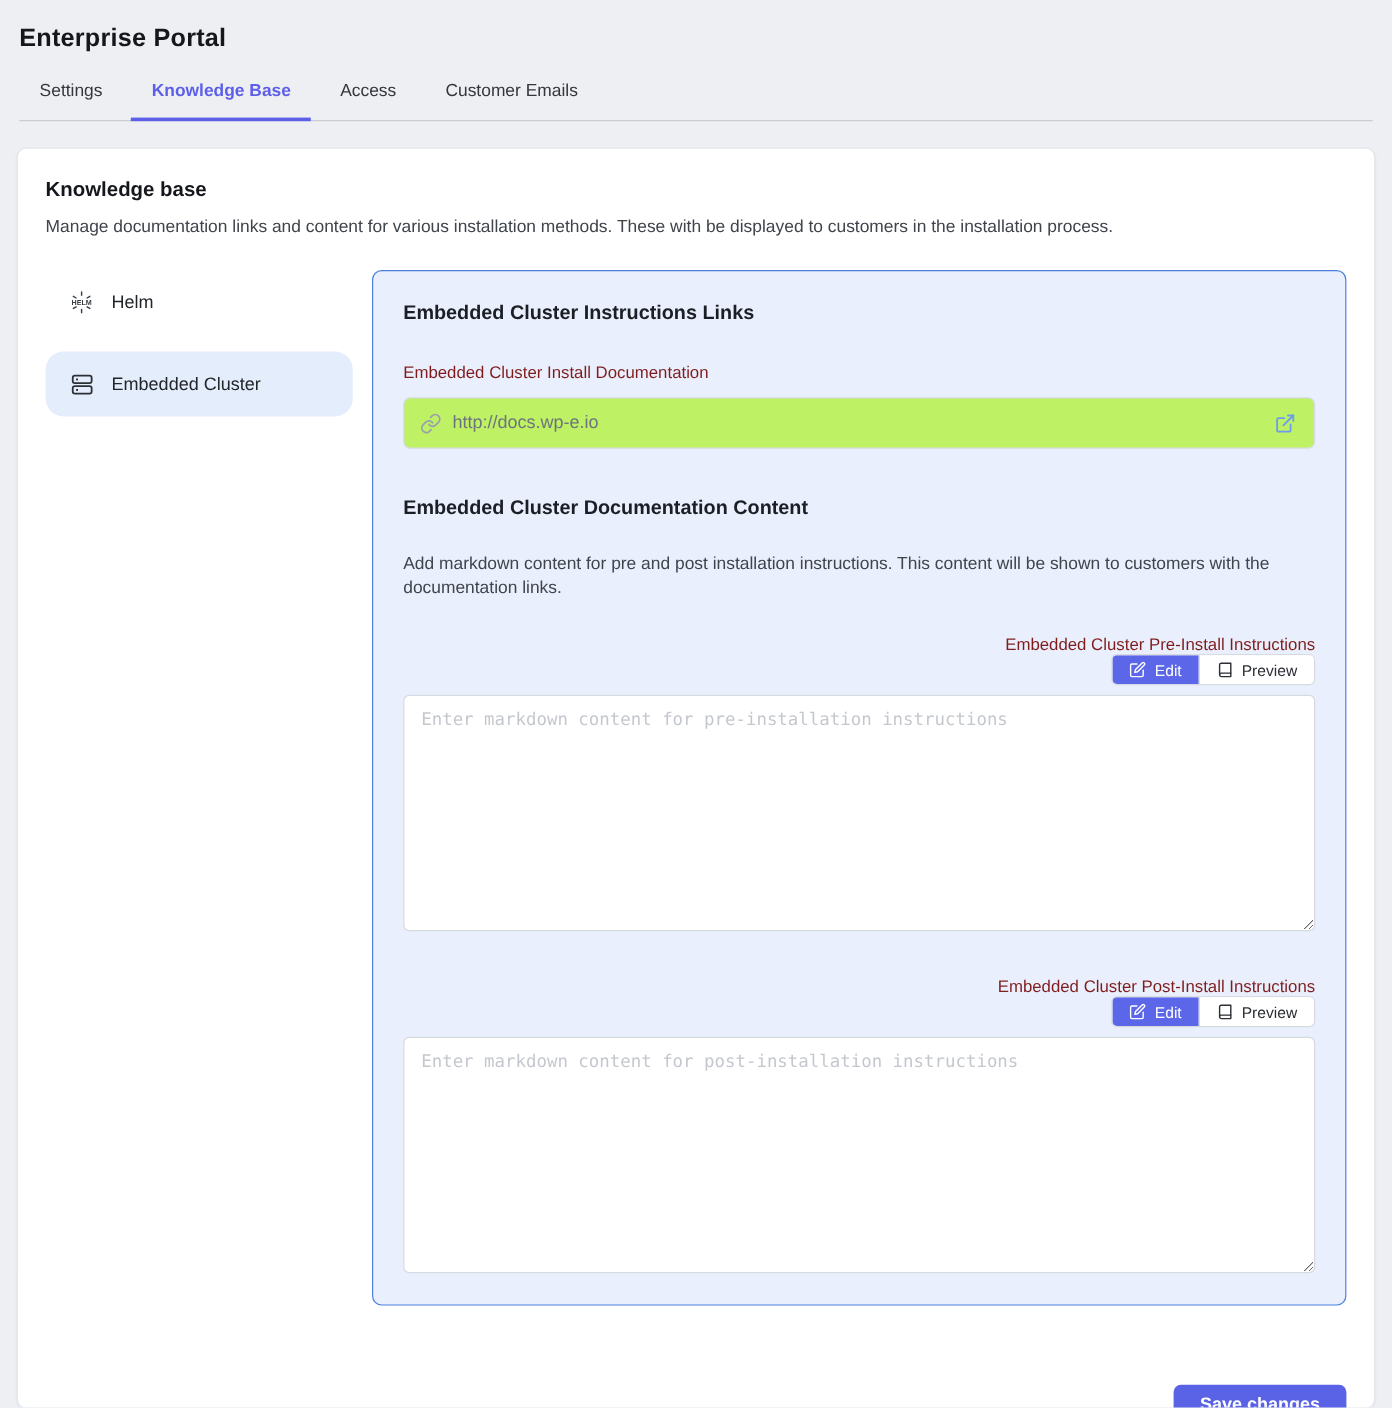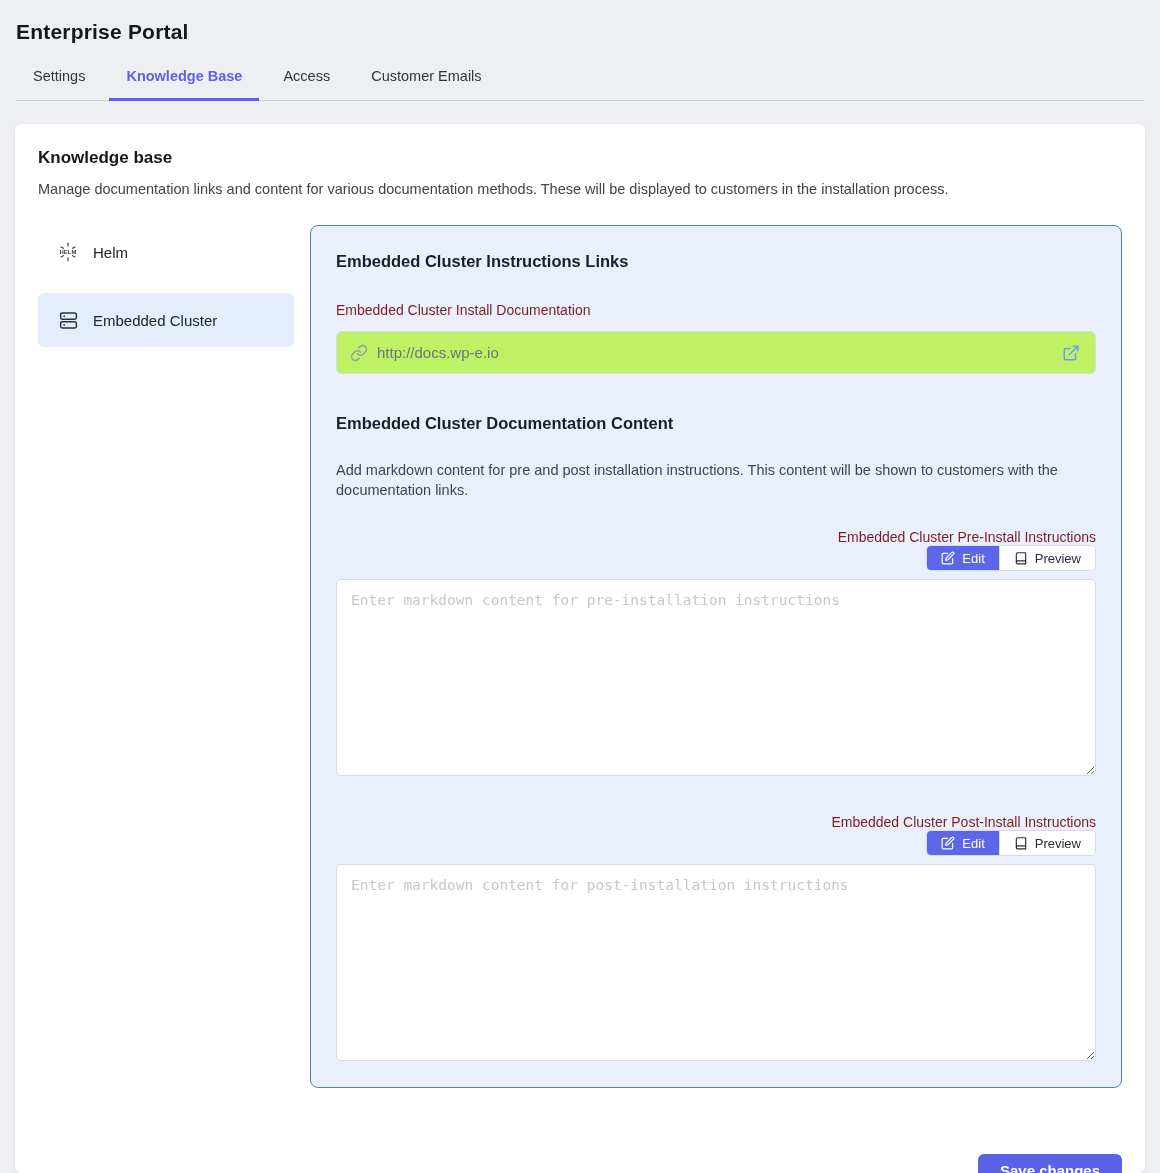--- a/index.html
+++ b/index.html
@@ -60,21 +60,21 @@
 
   
   .side-nav { width: 256px; flex: 0 0 256px; display: flex; flex-direction: column; gap: 14px; }
   .side-item {
     display: flex; align-items: center; gap: 14px;
     height: 54px; padding: 0 0 0 19px;
     border-radius: 6px;
     font-size: 15px; color: #22252a;
     cursor: pointer;
   }
-  .side-item.active { background: #e4edfb; font-weight: 400; }
+  .side-item.active { background: #e4edfb; font-weight: 400; border-radius: 15px; }
   .side-icon { width: 22px; height: 22px; display: inline-flex; align-items: center; justify-content: center; flex: 0 0 22px; }
 
   
   .panel {
     flex: 1;
     background: #e9effc;
     border: 1px solid #4b80df;
     border-radius: 8px;
     padding: 26px 25px;
     align-self: flex-start;
@@ -189,21 +189,21 @@
     <nav class="tab-bar">
       <div class="tab">Settings</div>
       <div class="tab active">Knowledge Base</div>
       <div class="tab">Access</div>
       <div class="tab">Customer Emails</div>
     </nav>
   </header>
 
   <main class="card">
     <h2 class="card-heading">Knowledge base</h2>
-    <p class="card-description">Manage documentation links and content for various documentation methods. These will be displayed to customers in the installation process.</p>
+    <p class="card-description">Manage documentation links and content for various installation methods. These with be displayed to customers in the installation process.</p>
 
     <div class="content-row">
 
       <nav class="side-nav">
         <div class="side-item">
           <span class="side-icon">
             <svg width="22" height="22" viewBox="0 0 24 24" fill="none" stroke="#3a3f45" stroke-width="1.3">
               <g stroke-linecap="round">
                 <line x1="12" y1="2.5" x2="12" y2="5.5"></line>
                 <line x1="12" y1="18.5" x2="12" y2="21.5"></line>

